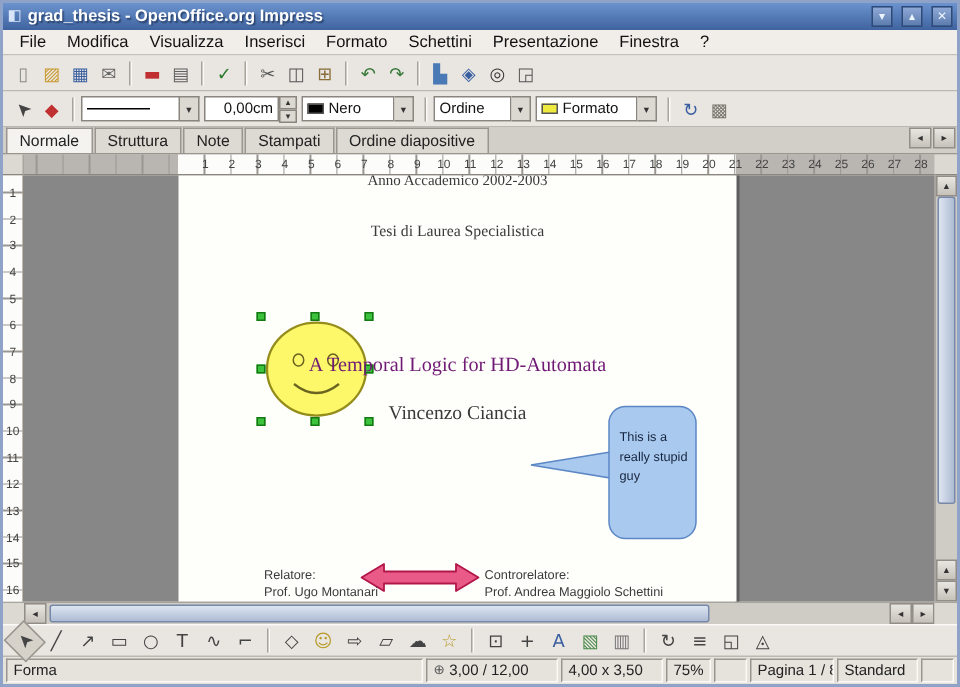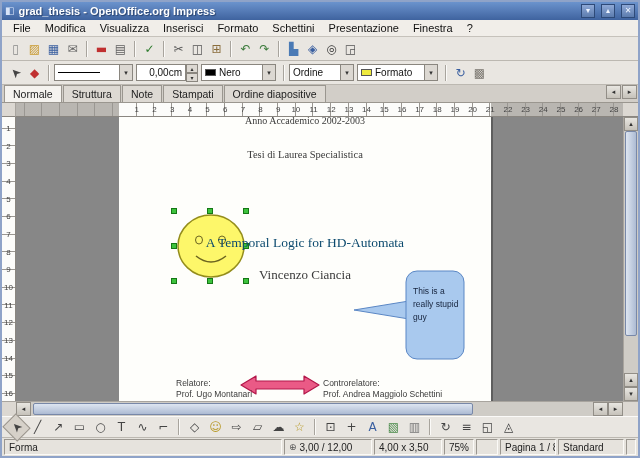--- a/index.html
+++ b/index.html
@@ -244,21 +244,21 @@
 
         <div class="handle" style="left: 52px; top: 97px; background: rgb(61, 194, 61);"></div>
         <div class="handle" style="left: 88px; top: 97px; background: rgb(61, 194, 61);"></div>
         <div class="handle" style="left: 124px; top: 97px; background: rgb(61, 194, 61);"></div>
         <div class="handle" style="left: 52px; top: 132px; background: rgb(61, 194, 61);"></div>
         <div class="handle" style="left: 124px; top: 132px; background: rgb(61, 194, 61);"></div>
         <div class="handle" style="left: 52px; top: 167px; background: rgb(61, 194, 61);"></div>
         <div class="handle" style="left: 88px; top: 167px; background: rgb(61, 194, 61);"></div>
         <div class="handle" style="left: 124px; top: 167px; background: rgb(61, 194, 61);"></div>
 
-        <div class="ctext" style="top:124px;font-size:13.5px;color:#0c4a6e">A Temporal Logic for HD-Automata</div>
+        <div class="ctext" style="top:124px;font-size:13.5px;color:#701a75">A Temporal Logic for HD-Automata</div>
         <div class="ctext" style="top:156px;font-size:13px">Vincenzo Ciancia</div>
 
         <svg style="position:absolute;left:230px;top:158px" width="120" height="94">
           <polygon points="60,32 5,41 60,50" stroke-width="1" fill="#a9c9ee" stroke="#5b87c5"></polygon>
           <rect x="57" y="2" width="58" height="88" rx="11" stroke-width="1" fill="#a9c9ee" stroke="#5b87c5"></rect>
         </svg>
         <div class="callout-text">This is a really stupid guy</div>
 
         <svg style="position:absolute;left:121px;top:264px" width="80" height="20">
           <polygon points="1,10 16,1 16,6 64,6 64,1 79,10 64,19 64,14 16,14 16,19" stroke-width="1.2" stroke-linejoin="round" fill="#ea5a86" stroke="#b2174a"></polygon>
@@ -331,17 +331,17 @@
   <div class="statusbar">
     <div class="scell" style="width:278px">Forma</div>
     <div class="scell" style="width:88px">
       <span class="posicon">⊕</span>
       <span>3,00 / 12,00</span>
     </div>
     <div class="scell" style="width:68px">4,00 x 3,50</div>
     <div class="scell" style="width:30px">75%</div>
     <div class="scell" style="width:22px"></div>
     <div class="scell" style="width:56px">Pagina 1 / 81</div>
-    <div class="scell" style="width:66px">Standard</div>
+    <div class="scell" style="width:54px">Standard</div>
     <div class="scell" style="flex:1"></div>
   </div>
 
 </div>
 
 </body></html>

